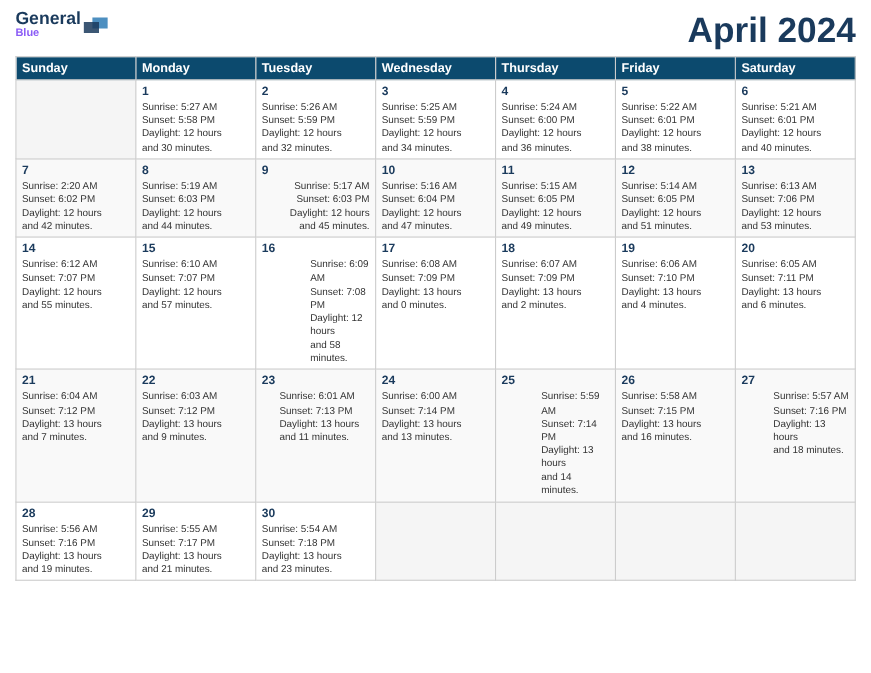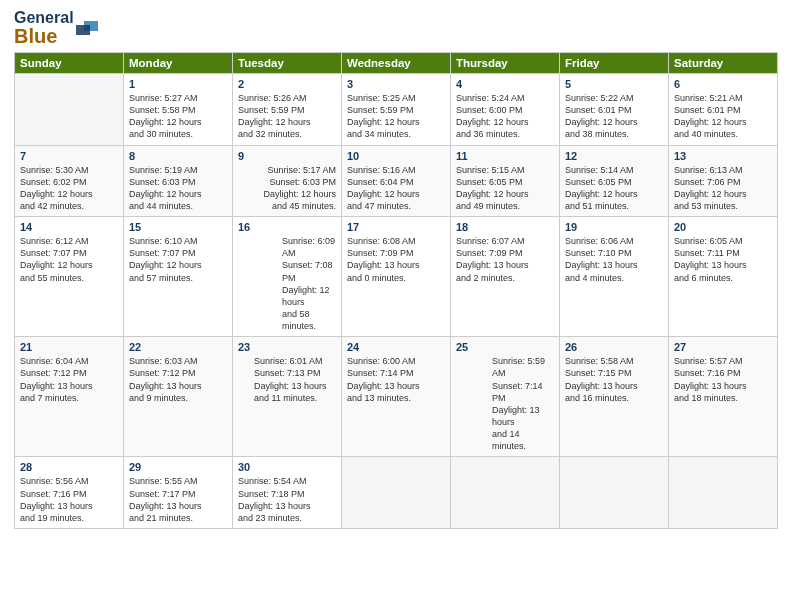--- a/index.html
+++ b/index.html
@@ -40,21 +40,21 @@
     .subtitle {
       font-size: 14px;
       color: #333;
     }
     .calendar-table {
       width: 100%;
       border-collapse: collapse;
       flex: 1;
     }
     .calendar-table thead tr th {
-      background-color: #4d7c0f;
+      background-color: #0c4a6e;
       color: #fff;
       font-size: 11.5px;
       font-weight: bold;
       padding: 4px 5px;
       border: 1px solid #ccc;
       text-align: left;
     }
     .calendar-table tbody tr td {
       border: 1px solid #ccc;
       vertical-align: top;
@@ -86,29 +86,30 @@
   </style>
 </head>
 <body>
 
 <div class="page">
   <div class="header">
     <div class="logo">
       <div style="display:flex;align-items:center;gap:2px;">
         <div style="display:flex;flex-direction:column;line-height:1;">
           <span style="font-size:16px;font-weight:bold;color:#1a3a5c;">General</span>
-          <span style="font-size:20px;font-weight:bold;color:#a16207;">Blue</span>
+          <span style="font-size:10px;font-weight:bold;color:#8b5cf6;">Blue</span>
         </div>
         <svg width="22" height="22" viewBox="0 0 22 22">
           <polygon points="8,4 22,4 22,14 8,14" fill="#2e7bb5" opacity="0.85"></polygon>
           <polygon points="0,8 14,8 14,18 0,18" fill="#1a3a5c" opacity="0.85"></polygon>
         </svg>
       </div>
     </div>
     <div class="title-block">
+      <div class="main-title">April 2024</div>
     </div>
   </div>
 
   <table class="calendar-table">
     <thead>
       <tr>
       <th>Sunday</th>
           <th>Monday</th>
           <th>Tuesday</th>
           <th>Wednesday</th>
@@ -159,21 +160,21 @@
             <span class="day-number">6</span>
             <div class="day-info" style="white-space: pre-line;">Sunrise: 5:21 AM
 Sunset: 6:01 PM
 Daylight: 12 hours
 and 40 minutes.</div>
           </td>
         </tr>
         <tr>
           <td>
             <span class="day-number">7</span>
-            <div class="day-info" style="white-space: pre-line;">Sunrise: 5:30 AM
+            <div class="day-info" style="white-space: pre-line;">Sunrise: 2:20 AM
 Sunset: 6:02 PM
 Daylight: 12 hours
 and 42 minutes.</div>
           </td>
           <td>
             <span class="day-number">8</span>
             <div class="day-info" style="white-space: pre-line;">Sunrise: 5:19 AM
 Sunset: 6:03 PM
 Daylight: 12 hours
 and 44 minutes.</div>
@@ -303,21 +304,21 @@
           </td>
           <td>
             <span class="day-number">26</span>
             <div class="day-info" style="white-space: pre-line;">Sunrise: 5:58 AM
 Sunset: 7:15 PM
 Daylight: 13 hours
 and 16 minutes.</div>
           </td>
           <td>
             <span class="day-number">27</span>
-            <div class="day-info" style="white-space: pre-line;">Sunrise: 5:57 AM
+            <div class="day-info" style="white-space: pre-line; margin-left: 29px;">Sunrise: 5:57 AM
 Sunset: 7:16 PM
 Daylight: 13 hours
 and 18 minutes.</div>
           </td>
         </tr>
         <tr>
           <td>
             <span class="day-number">28</span>
             <div class="day-info" style="white-space: pre-line;">Sunrise: 5:56 AM
 Sunset: 7:16 PM

